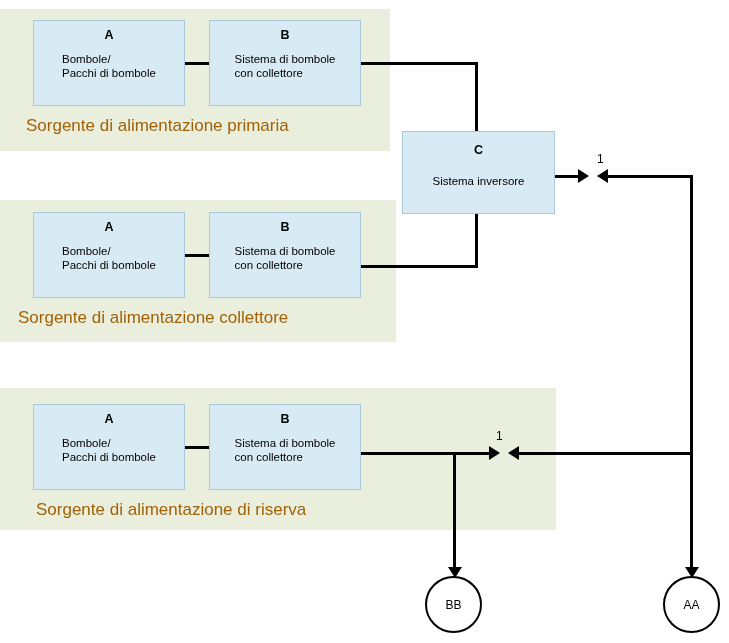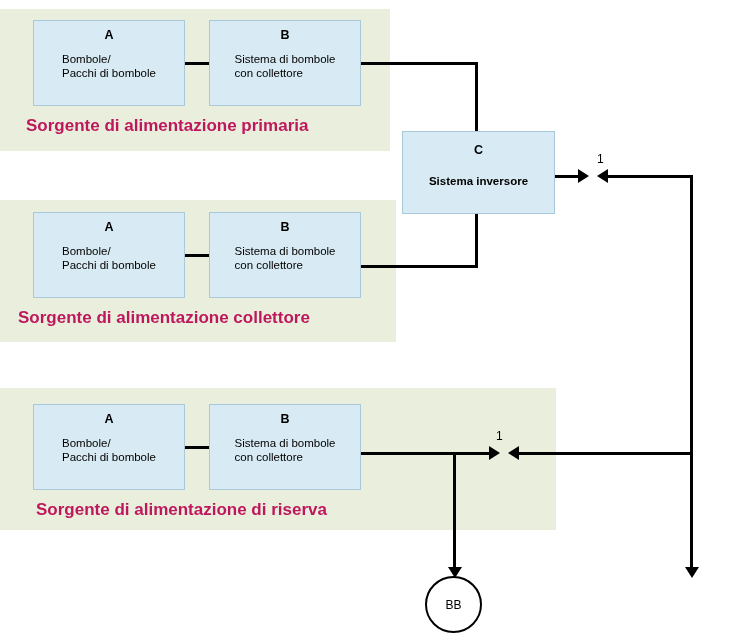--- a/index.html
+++ b/index.html
@@ -17,23 +17,22 @@
     background: #ffffff;
     overflow: hidden;
   }
   .group-band {
     position: absolute;
     background: #eaeedd;
   }
   .group-label {
     position: absolute;
     font-size: 17px;
-    color: #be185d;
+    color: #a16207;
     white-space: nowrap;
-    font-weight: bold;
   }
   .node-box {
     position: absolute;
     background: #d8eaf3;
     border: 1px solid #a9c9da;
     box-sizing: border-box;
     display: flex;
     flex-direction: column;
     align-items: center;
     justify-content: flex-start;
@@ -51,21 +50,20 @@
     color: #000000;
     text-align: left;
     line-height: 1.25;
     white-space: pre-line;
   }
   .node-box.inverter {
     padding-top: 12px;
   }
   .node-box.inverter .node-text {
     margin-top: 16px;
-    font-weight: bold;
   }
   .line {
     position: absolute;
     background: #000000;
   }
   .hline { height: 3px; }
   .vline { width: 3px; }
   .circle-node {
     position: absolute;
     border: 2px solid #000000;
@@ -193,14 +191,17 @@
   <div class="line vline" style="left:453px; top:452px; height:121px;"></div>
   <div class="arrow arrow-down" style="left:448px; top:567px;"></div>
 
   <div class="line vline" style="left:690px; top:175px; height:398px;"></div>
   <div class="arrow arrow-down" style="left:685px; top:567px;"></div>
 
   <div class="circle-node" style="left:425px; top:576px; width:57px; height:57px;">
     <span>BB</span>
   </div>
 
+  <div class="circle-node" style="left:663px; top:576px; width:57px; height:57px;">
+    <span>AA</span>
+  </div>
 
 </div>
 
 </body></html>

